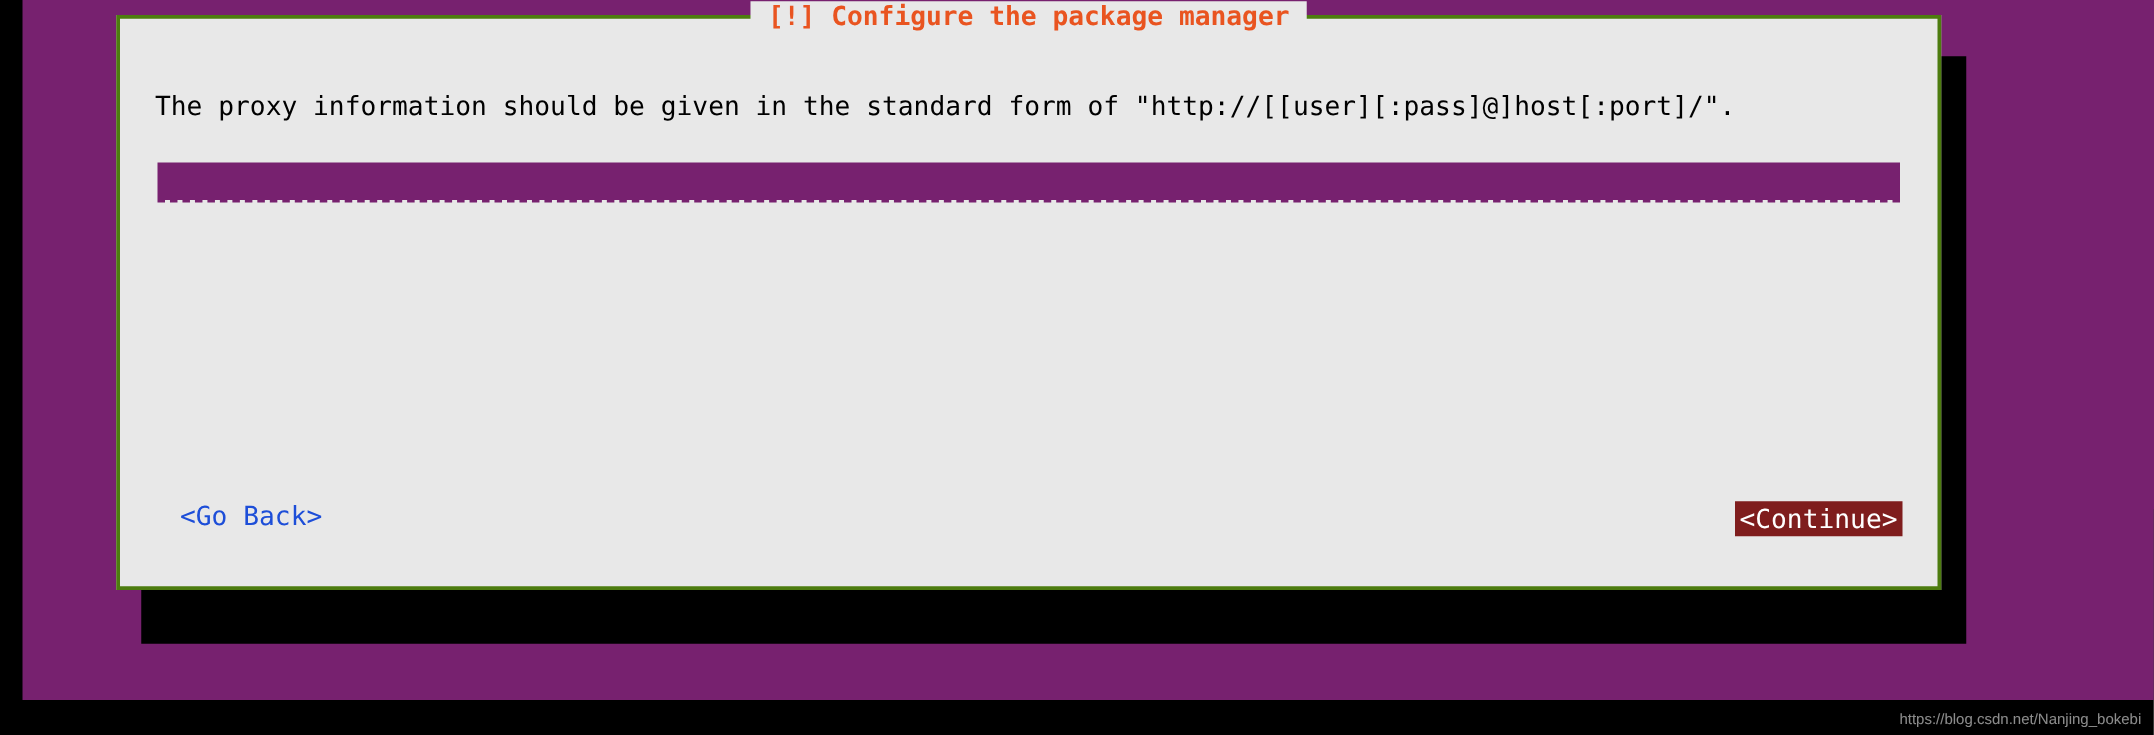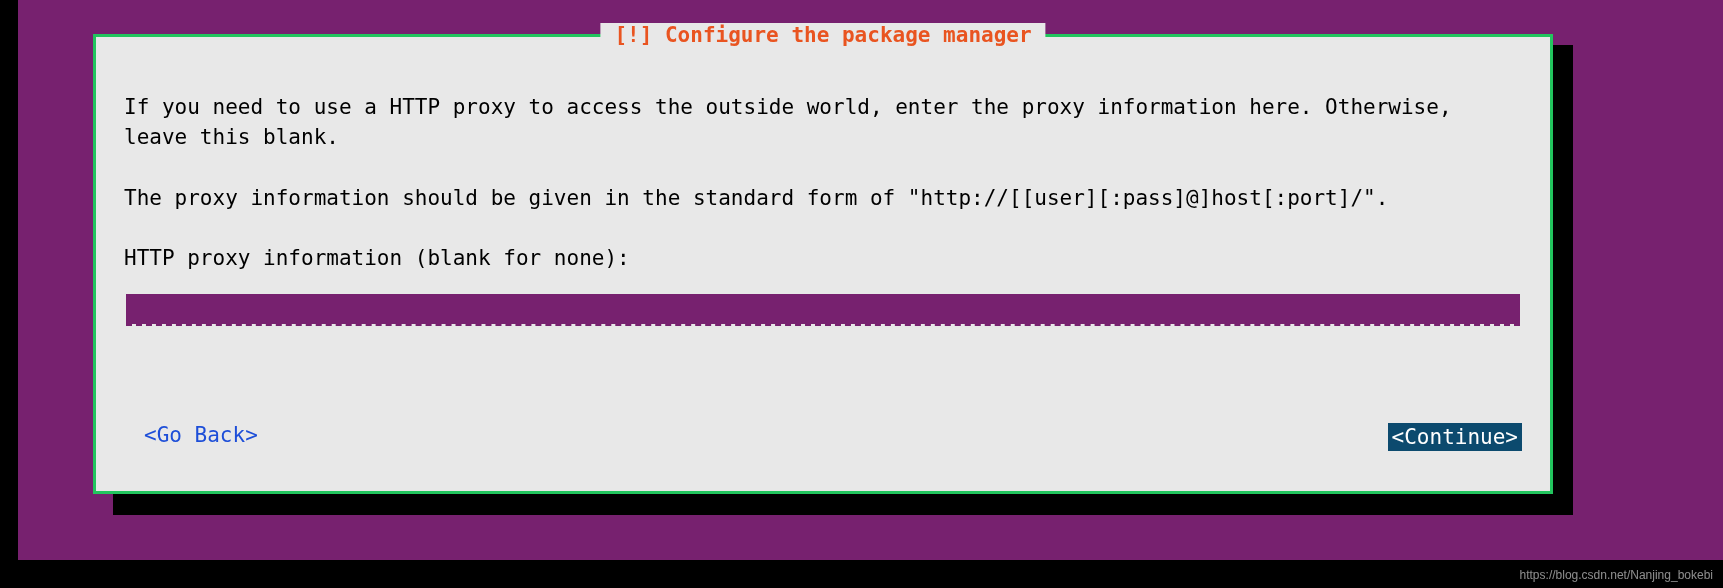--- a/index.html
+++ b/index.html
@@ -28,25 +28,25 @@
       position: absolute;
       left: 95px;
       top: 45px;
       width: 1460px;
       height: 470px;
       background: #000;
     }
     .dialog {
       position: absolute;
       left: 75px;
-      top: 34px;
+      top: 12px;
       width: 1460px;
       height: 460px;
       background: #E8E8E8;
-      border: 3px solid #22c55e;
+      border: 3px solid #4d7c0f;
     }
     .dialog-title {
       position: absolute;
       top: -14px;
       left: 50%;
       transform: translateX(-50%);
       background: #E8E8E8;
       padding: 0 14px;
       color: #E95420;
       font-weight: bold;
@@ -106,21 +106,21 @@
       left: 20px;
       top: 0;
       color: #1d4ed8;
       white-space: pre;
       cursor: pointer;
     }
     .btn-continue {
       position: absolute;
       right: 0;
       top: 0;
-      background: #0c4a6e;
+      background: #7f1d1d;
       color: #fff;
       white-space: pre;
       padding: 2px 4px;
       cursor: pointer;
     }
     .watermark {
       position: absolute;
       right: 10px;
       bottom: 6px;
       color: rgba(255,255,255,0.55);
@@ -129,23 +129,21 @@
     }
   </style>
 </head>
 <body>
 
 <div class="screen">
   <div class="shadow"></div>
   <div class="dialog">
     <div class="dialog-title">[!] Configure the package manager</div>
     <div class="dialog-content">
-      <div class="para">If you need to use a HTTP proxy to access the outside world, enter the proxy information here. Otherwise, leave this blank.</div>
       <div class="para">The proxy information should be given in the standard form of "http://[[user][:pass]@]host[:port]/".</div>
-      <div class="prompt-label">HTTP proxy information (blank for none):</div>
       <div class="input-row">
         <input type="text" class="input-field" value="" style="">
         <div class="input-underline"></div>
       </div>
       <div class="button-row">
         <span class="btn-back">&lt;Go Back&gt;</span>
         <span class="btn-continue">&lt;Continue&gt;</span>
       </div>
     </div>
   </div>

